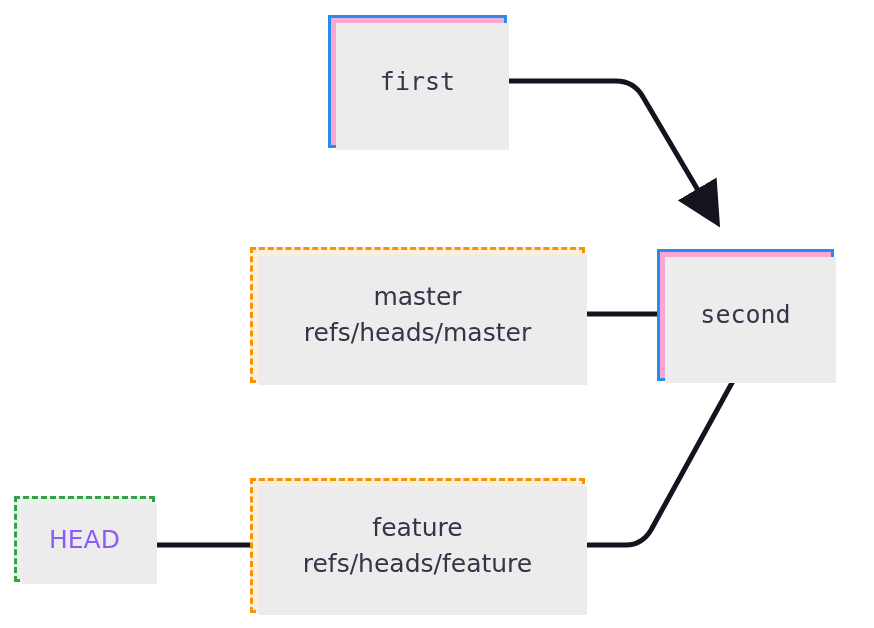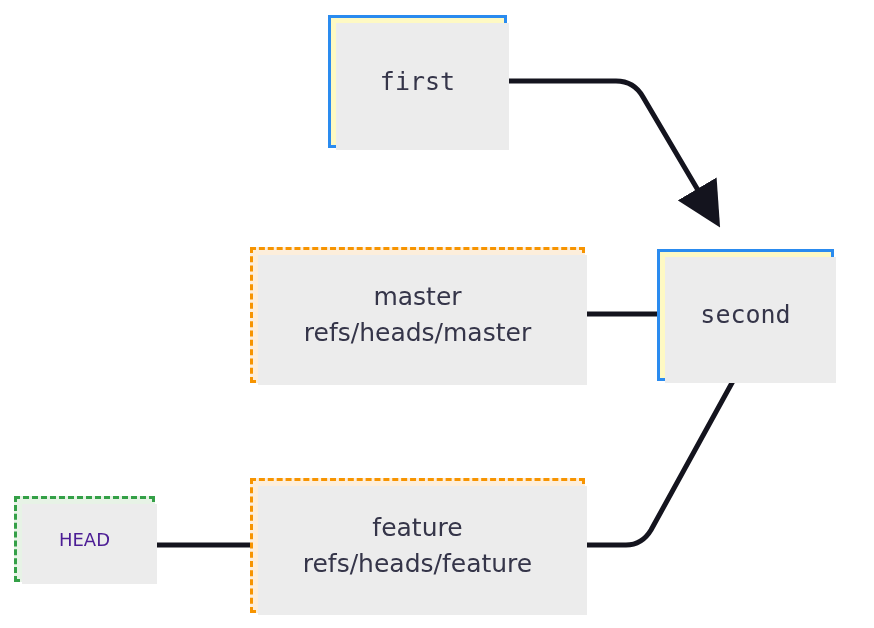--- a/index.html
+++ b/index.html
@@ -38,43 +38,43 @@
   .node .shadow-box {
     position: absolute;
     left: 5px;
     top: 5px;
     right: -5px;
     bottom: -5px;
     background: #ececec;
     z-index: -1;
   }
   .node-commit {
-    background: #fef9c3;
+    background: #f9a8d4;
     border: 3px solid #2a8bef;
     font-family: "DejaVu Sans Mono", monospace;
     color: #353549;
   }
   .node-commit .line1 { font-size: 25px; line-height: 34px; }
   .node-commit .line2 { font-size: 25px; line-height: 34px; }
 
   .node-ref {
     background: #fdeedb;
     border: 3px dashed #f79400;
     color: #353549;
     font-family: "DejaVu Sans", sans-serif;
   }
   .node-ref .line1 { font-size: 25px; line-height: 36px; }
   .node-ref .line2 { font-size: 25px; line-height: 36px; }
 
   .node-head {
     background: #e7f3e6;
     border: 3px dashed #34a047;
-    color: #4c1d95;
+    color: #8b5cf6;
     font-family: "DejaVu Sans", sans-serif;
-    font-size: 18px;
+    font-size: 25px;
   }
 
   #node-first   { left: 328px; top: 15px;  width: 179px; height: 133px; }
   #node-second  { left: 657px; top: 249px; width: 177px; height: 132px; gap: 24px; }
   #node-master  { left: 250px; top: 247px; width: 335px; height: 136px; }
   #node-feature { left: 250px; top: 478px; width: 335px; height: 135px; }
   #node-head    { left: 14px;  top: 496px; width: 141px; height: 86px;  }
 </style>
 </head>
 <body>

